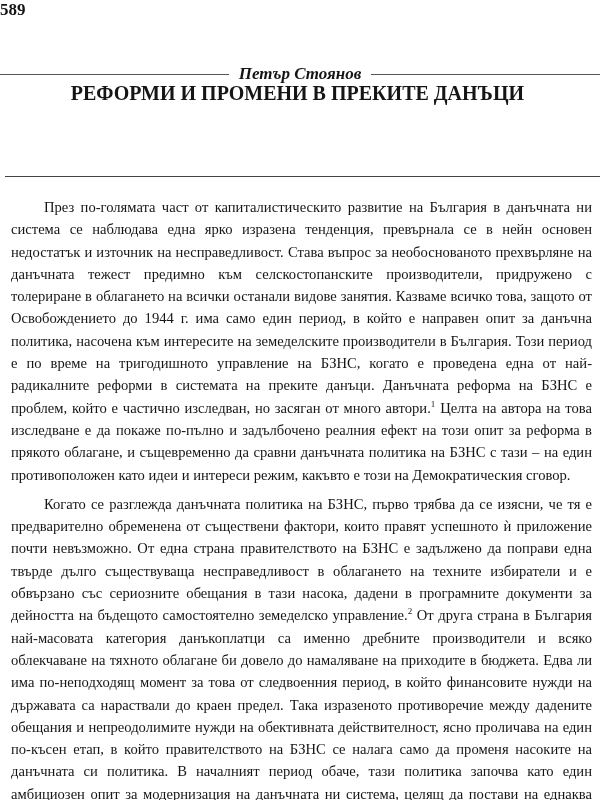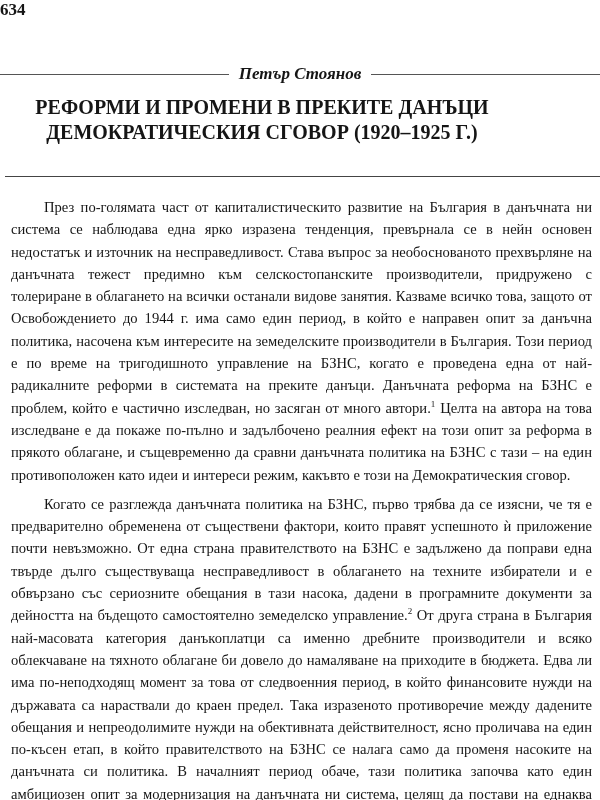--- a/index.html
+++ b/index.html
@@ -41,23 +41,23 @@
     .running-header .author {
       font-style: italic;
       font-weight: bold;
       font-size: 17px;
       padding: 0 10px;
       white-space: nowrap;
     }
     .article-title {
       position: absolute;
       left: 0;
-      top: 95px;
+      top: 81px;
       width: 524px;
-      text-align: center;
+      text-align: right;
       font-weight: bold;
       font-size: 20px;
       line-height: 25px;
       letter-spacing: 0px;
     }
     .title-rule {
       position: absolute;
       left: 5px;
       top: 176px;
       width: 595px;
@@ -79,31 +79,30 @@
     }
     .body-text sup {
       font-size: 9px;
       line-height: 0;
       vertical-align: 6px;
     }
   </style>
 </head>
 <body>
 
-<div class="page-number">634</div>
+<div class="page-number">589</div>
 
 <div class="running-header">
   <div class="rule"></div>
   <span class="author">Петър Стоянов</span>
   <div class="rule"></div>
 </div>
 
 <div class="article-title">
   <div>РЕФОРМИ И ПРОМЕНИ В ПРЕКИТЕ ДАНЪЦИ</div>
-  <div>ДЕМОКРАТИЧЕСКИЯ СГОВОР (1920–1925 Г.)</div>
 </div>
 
 <div class="title-rule"></div>
 
 <div class="body-text">
   <p><span>През по-голямата част от капиталистическито развитие на България в данъчната ни система се наблюдава една ярко изразена тенденция, превърнала се в нейн основен недостатък и източник на несправедливост. Става въпрос за необоснованото прехвърляне на данъчната тежест предимно към селскостопанските производители, придружено с толериране в облагането на всички останали видове занятия. Казваме всичко това, защото от Освобождението до 1944 г. има само един период, в който е направен опит за данъчна политика, насочена към интересите на земеделските производители в България. Този период е по време на тригодишното управление на БЗНС, когато е проведена една от най-радикалните реформи в системата на преките данъци. Данъчната реформа на БЗНС е проблем, който е частично изследван, но засяган от много автори.</span><sup>1</sup> <span>Целта на автора на това изследване е да покаже по-пълно и задълбочено реалния ефект на този опит за реформа в прякото облагане, и същевременно да сравни данъчната политика на БЗНС с тази – на един противоположен като идеи и интереси режим, какъвто е този на Демократическия сговор.</span></p>
   <p><span>Когато се разглежда данъчната политика на БЗНС, първо трябва да се изясни, че тя е предварително обременена от съществени фактори, които правят успешното ѝ приложение почти невъзможно. От една страна правителството на БЗНС е задължено да поправи една твърде дълго съществуваща несправедливост в облагането на техните избиратели и е обвързано със сериозните обещания в тази насока, дадени в програмните документи за дейността на бъдещото самостоятелно земеделско управление.</span><sup>2</sup> <span>От друга страна в България най-масовата категория данъкоплатци са именно дребните производители и всяко облекчаване на тяхното облагане би довело до намаляване на приходите в бюджета. Едва ли има по-неподходящ момент за това от следвоенния период, в който финансовите нужди на държавата са нараствали до краен предел. Така изразеното противоречие между дадените обещания и непреодолимите нужди на обективната действителност, ясно проличава на един по-късен етап, в който правителството на БЗНС се налага само да променя насоките на данъчната си политика. В началният период обаче, тази политика започва като един амбициозен опит за модернизация на данъчната ни система, целящ да постави на еднаква основа облагането на селото и града, чрез въвеждането на единен данък общ доход. Този данък присъства от дълго време в програмите на почти всички партии – земеделската, демократическата, радикалната и други.</span> </p>
 </div>
 
 </body></html>

